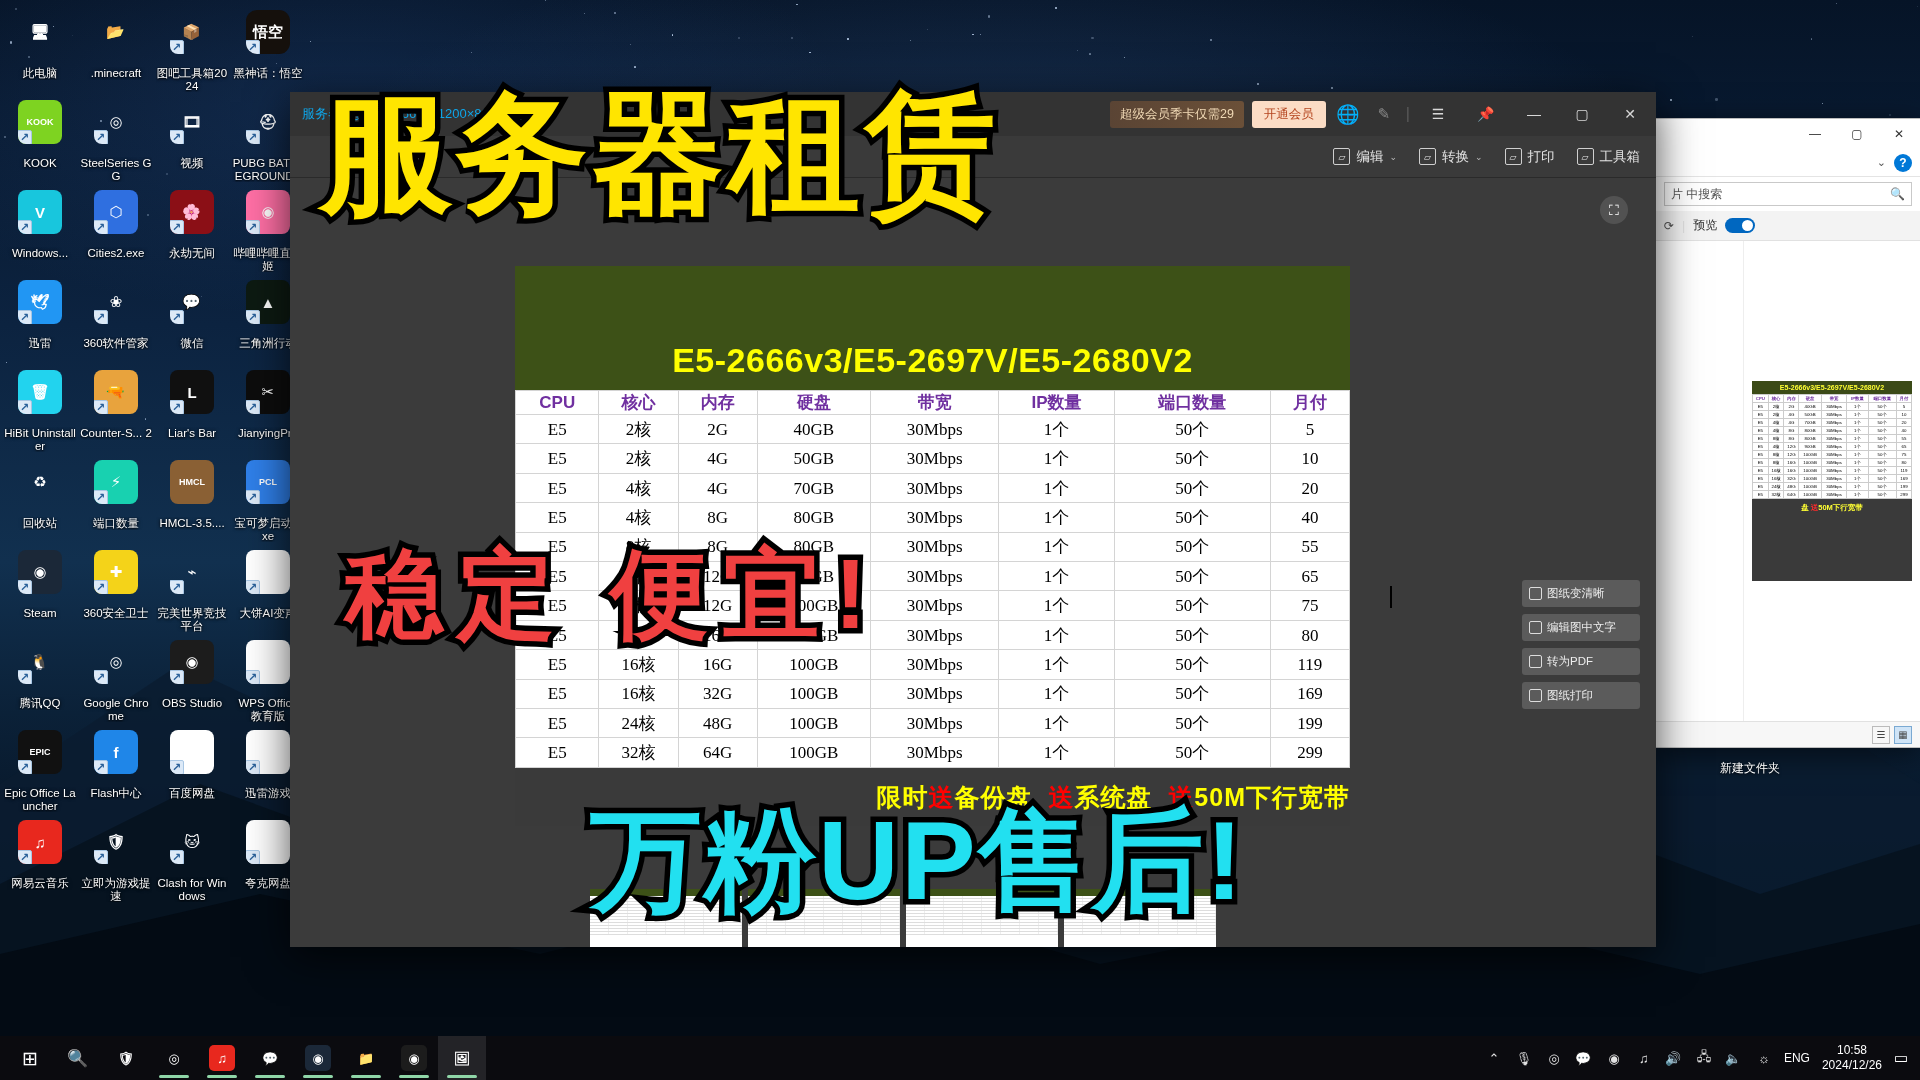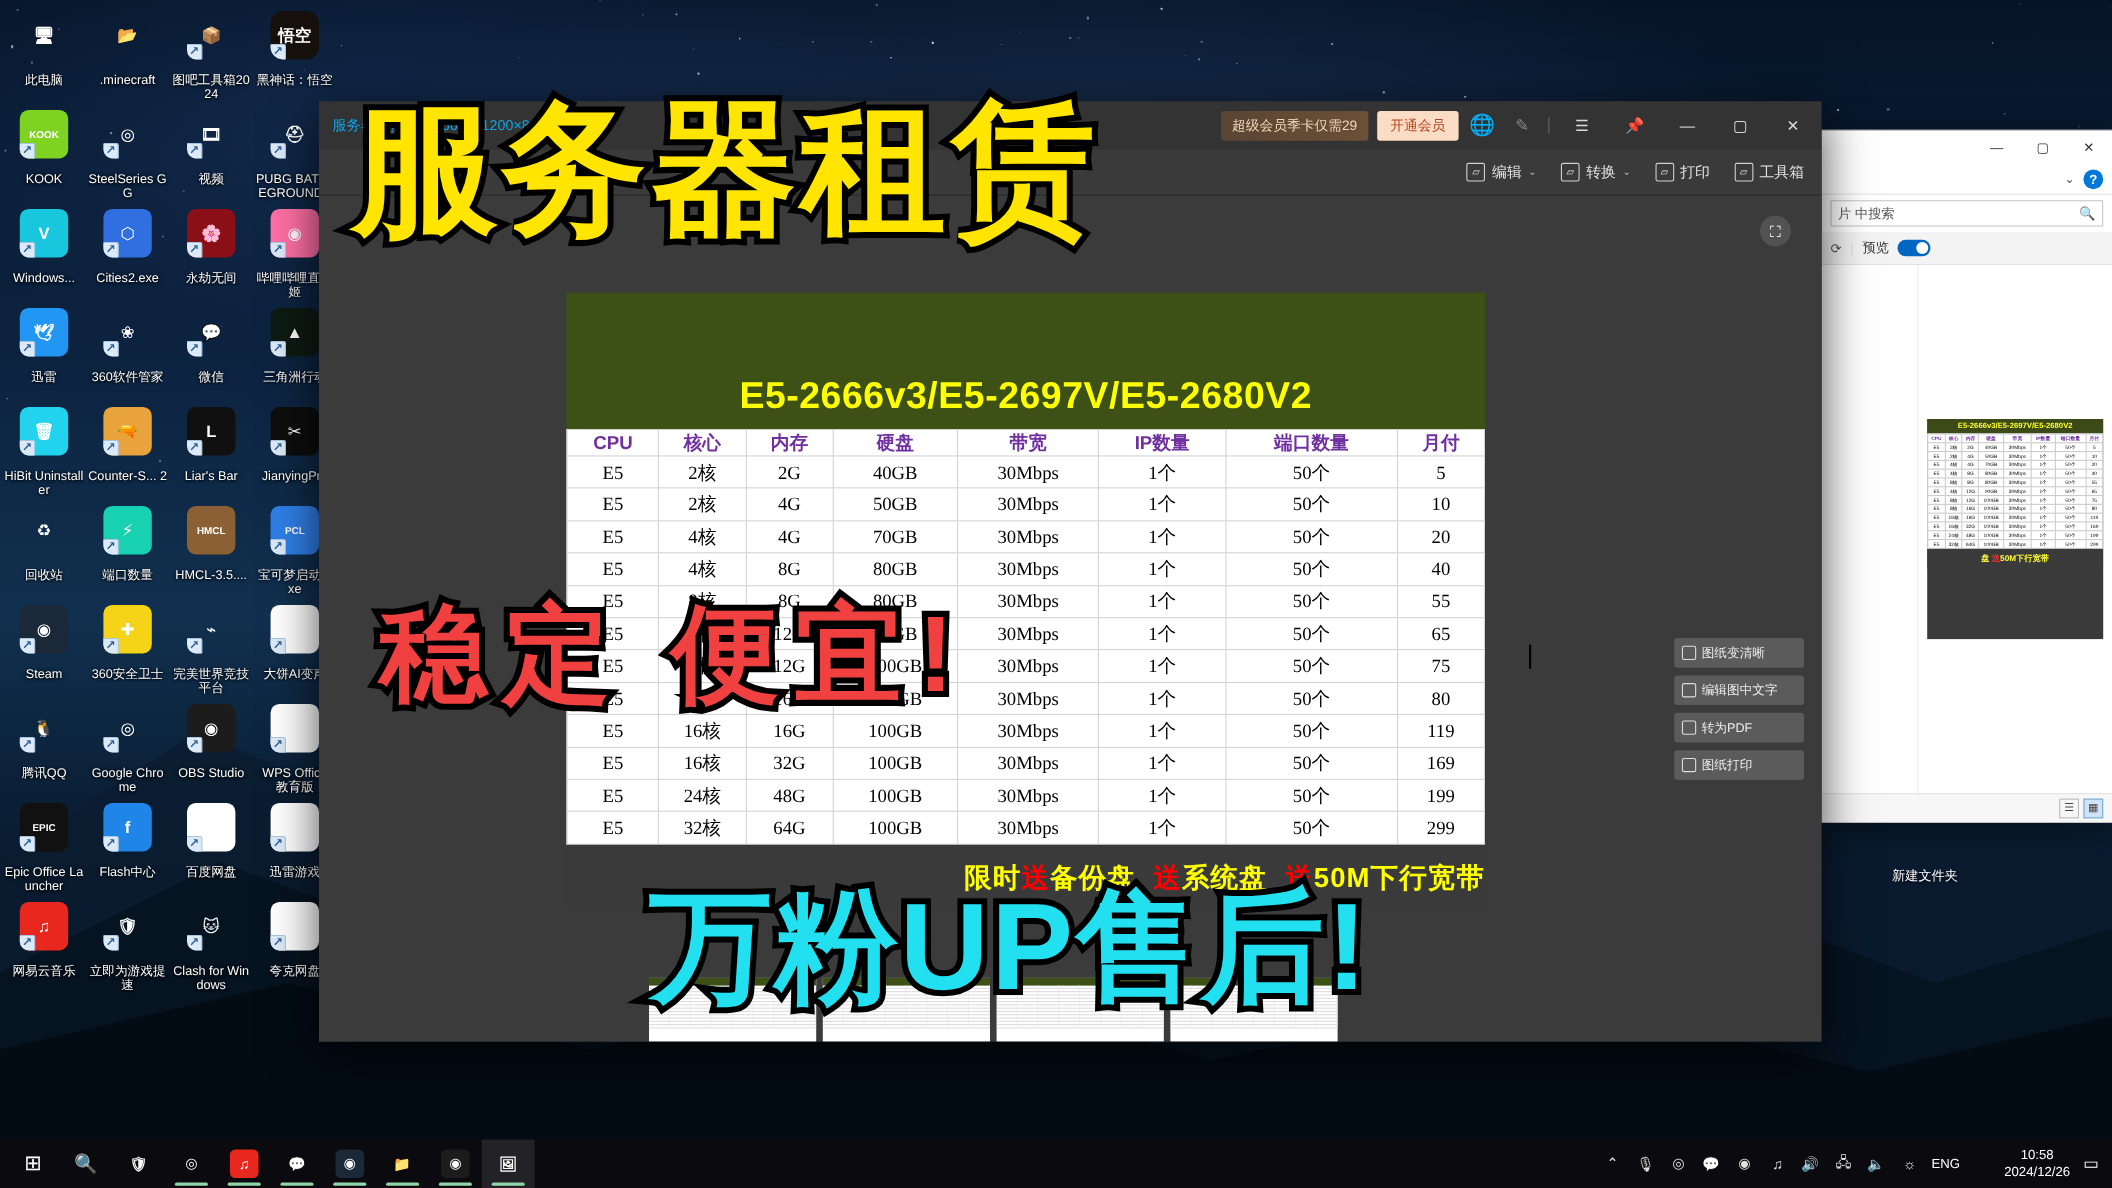--- a/index.html
+++ b/index.html
@@ -100,21 +100,20 @@
   #thumb td,#thumb th { border:0.4px solid #ccc; text-align:center; padding:0; line-height:7px;}
   #thumb th { color:#7030a0; font-weight:bold; }
   #thumb .t-promo { background:#3a3a3a; color:#ffff33; font-size:7.5px; font-weight:bold; text-align:center; padding:4px 0;}
   #ex-statusbar { height:26px; border-top:1px solid #e1e1e1; display:flex; align-items:center; justify-content:flex-end; gap:4px; padding-right:8px; background:#f7f7f7;}
   .viewbtn { width:18px;height:18px;border:1px solid #bbb; display:flex;align-items:center;justify-content:center;font-size:10px;color:#444;}
   .viewbtn.active { background:#cfe4f7; border-color:#7aa9d2;}
   #newfolder-label {
     position:absolute; left:1690px; top:760px; width:120px;
     color:#fff; font-size:12px; text-align:center;
     text-shadow:0 1px 3px #000;
-    margin-top:28px;
   }
   #bat-icon { position:absolute; left:1800px; top:240px; width:92px; text-align:center; color:#fff; font-size:11.5px; text-shadow:0 1px 3px #000;}
   #bat-icon .g { width:52px;height:42px;margin:0 auto 3px;background:#f4f4f4;border:1px solid #ddd; display:flex;align-items:center;justify-content:center;font-size:20px;color:#888;}
 
   
   #viewer {
     position: absolute; left: 290px; top: 92px;
     width: 1366px; height: 855px;
     background: #2b2b2b;
     box-shadow: 0 10px 40px rgba(0,0,0,.7);
@@ -230,21 +229,21 @@
     position:absolute; left:0; right:0; bottom:0; height:44px;
     background:#0b0b0f; display:flex; align-items:center;
     padding: 0 6px;
   }
   .tb-btn { width:48px; height:44px; display:flex; align-items:center; justify-content:center; position:relative;}
   .tb-btn.active { background:rgba(255,255,255,.10); }
   .tb-btn .app { width:26px;height:26px;border-radius:5px;display:flex;align-items:center;justify-content:center;font-size:13px;color:#fff;font-weight:bold;overflow:hidden;}
   .tb-underline { position:absolute; bottom:2px; left:9px; width:30px; height:3px; border-radius:2px; background:#8fd6a8;}
   #tray { margin-left:auto; display:flex; align-items:center; gap:10px; padding-right:6px;}
   .tray-ico { width:20px;height:20px;display:flex;align-items:center;justify-content:center;color:#e2e2e2;font-size:13px;}
-  #clock { color:#fff; font-size:12px; line-height:15px; text-align:center; padding:0 6px;margin-left:28px; }
+  #clock { color:#fff; font-size:12px; line-height:15px; text-align:center; padding:0 6px; }
   #notif { width:26px;height:26px;display:flex;align-items:center;justify-content:center;color:#fff;font-size:15px;}
 </style>
 </head>
 <body>
 
 <div id="desktop">
   <div id="stars">
       <div class="star" style="width: 1.58083px; height: 1.58083px; left: 1076.72px; top: 49.6542px; opacity: 0.35;"></div>
       <div class="star" style="width: 1.48642px; height: 1.48642px; left: 972.255px; top: 33.7799px; opacity: 0.85;"></div>
       <div class="star" style="width: 1.77884px; height: 1.77884px; left: 788.782px; top: 122.309px; opacity: 0.78;"></div>

